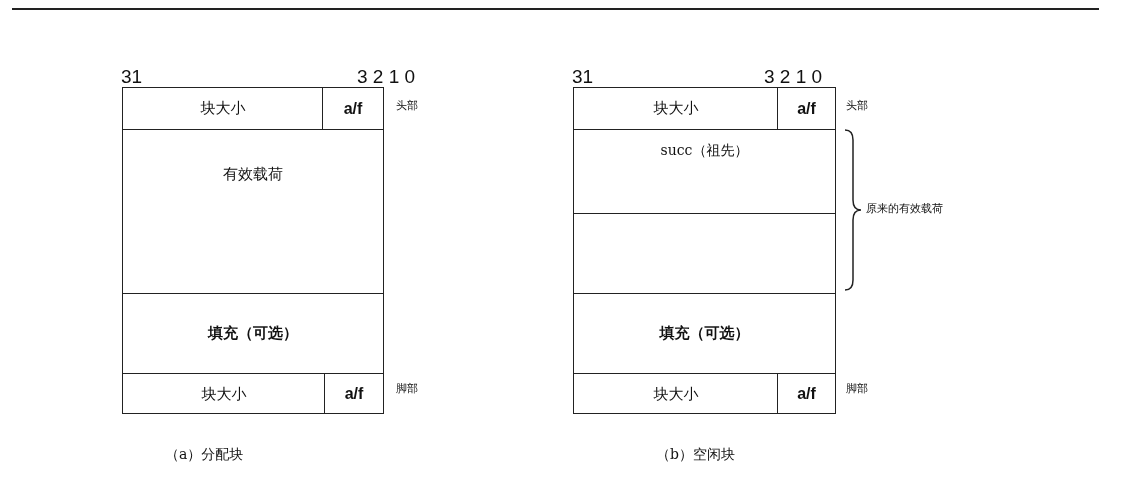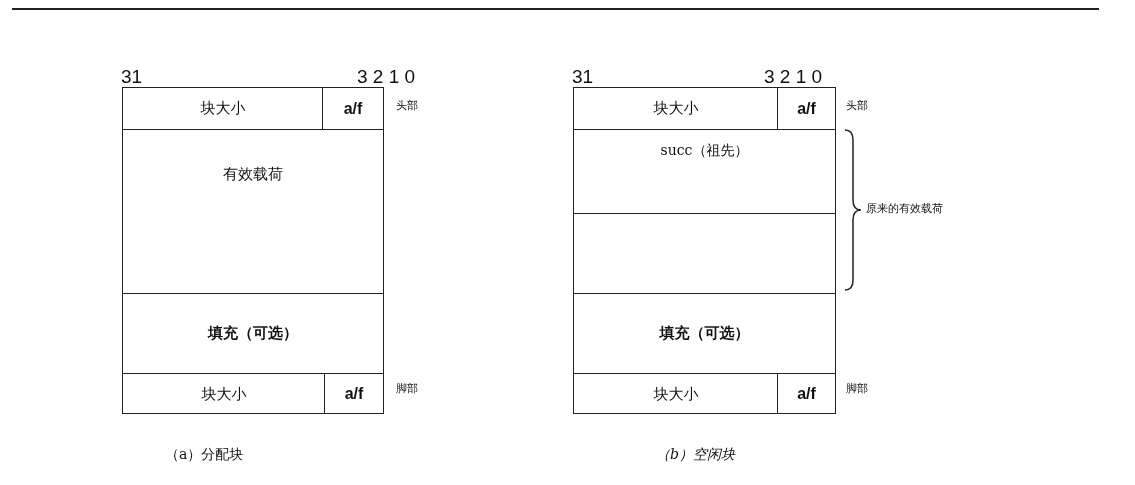--- a/index.html
+++ b/index.html
@@ -61,14 +61,14 @@
     </div>
   </div>
   <span class="side" style="left:846px; top:98px;">头部</span>
 
   <svg style="position:absolute; left:843px; top:128px;" width="20" height="164">
     <path d="M2,2 Q10,2 10,12 L10,72 Q10,82 18,82 Q10,82 10,92 L10,152 Q10,162 2,162" fill="none" stroke="#222" stroke-width="1.5"></path>
   </svg>
   <span class="side" style="left:866px; top:201px;">原来的有效载荷</span>
 
   <span class="side" style="left:846px; top:381px;">脚部</span>
-  <span class="caption" style="left:656px; top:446px;font-style:italic;">（b）空闲块</span>
+  <span class="caption" style="left:656px; top:446px;">（b）空闲块</span>
 </div>
 
 </body></html>

